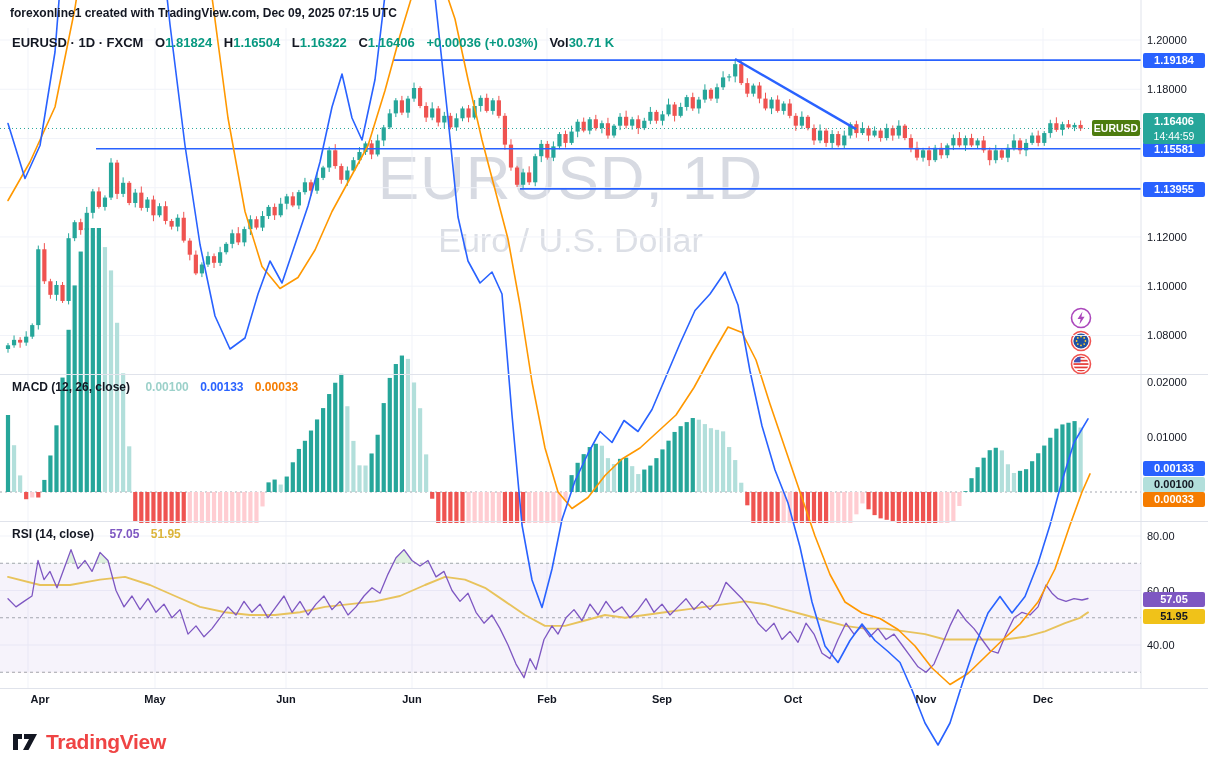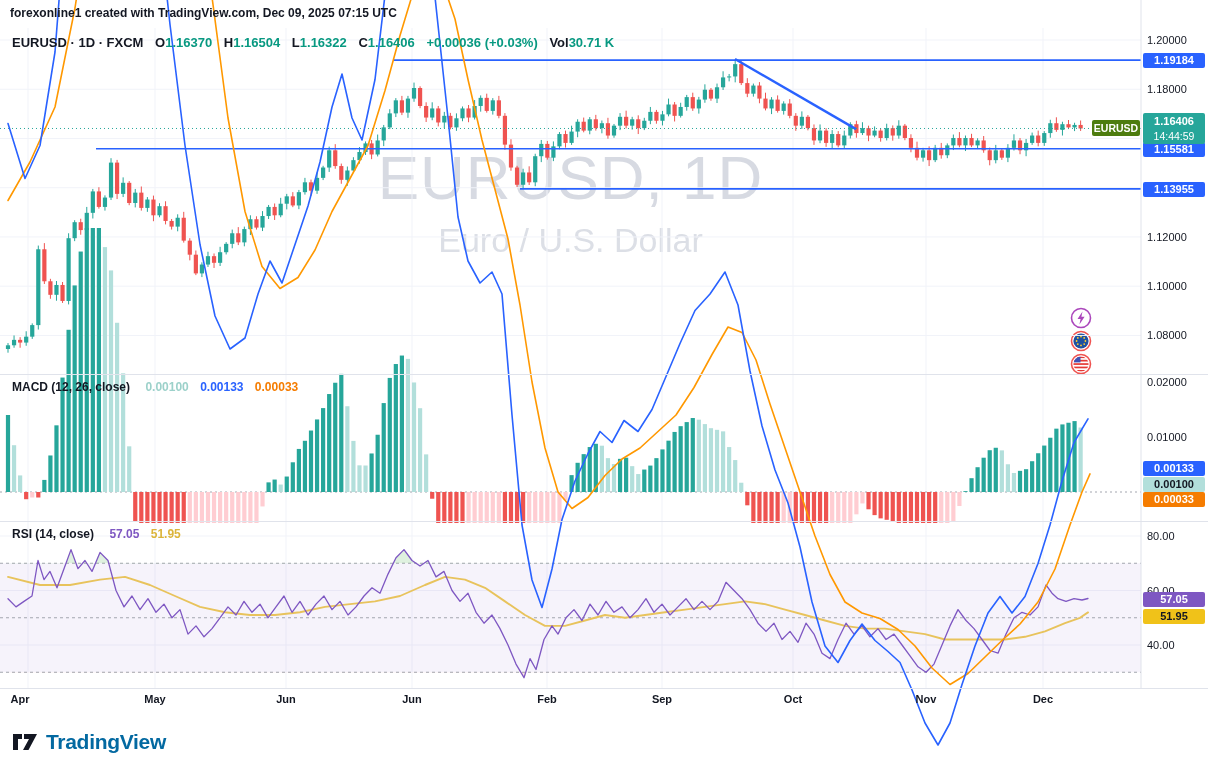--- a/index.html
+++ b/index.html
@@ -31,21 +31,21 @@
   .badge.yellow{background:#f0c219;color:#131722;}
   .sym-badge{position:absolute;left:1092px;width:48px;height:16px;line-height:16px;background:#4d7c0f;
              color:#fff;font-size:10.5px;font-weight:600;text-align:center;border-radius:2px;}
   .price-badge{position:absolute;left:1143px;width:62px;height:31px;background:#26a69a;color:#fff;
                border-radius:2px;text-align:center;}
   .price-badge .p{font-size:11px;font-weight:700;line-height:16px;}
   .price-badge .t{font-size:10.5px;line-height:14px;}
   .month{position:absolute;top:693px;font-size:11px;font-weight:600;color:#131722;transform:translateX(-50%);}
   .evicon{position:absolute;width:22px;height:22px;}
   .footer{position:absolute;left:12px;top:730px;display:flex;align-items:center;gap:8px;z-index:5;}
-  .footer .brand{font-size:21px;font-weight:700;color:#0369a1;letter-spacing:-0.3px;}
+  .footer .brand{font-size:21px;font-weight:700;color:#ef4444;letter-spacing:-0.3px;}
 </style>
 </head>
 <body>
 
 <div class="stage">
 
   <div class="attribution">forexonline1 created with TradingView.com, Dec 09, 2025 07:15 UTC</div>
 
   <div class="watermark">
     <div class="wm1">EURUSD, 1D</div>
@@ -645,21 +645,21 @@
       <g>
         <line x1="0" y1="374.5" x2="1208" y2="374.5" stroke="#e0e3eb" stroke-width="1"></line>
         <line x1="0" y1="521.5" x2="1208" y2="521.5" stroke="#e0e3eb" stroke-width="1"></line>
         <line x1="0" y1="688.5" x2="1208" y2="688.5" stroke="#e0e3eb" stroke-width="1"></line>
         <line x1="1141" y1="0" x2="1141" y2="688.5" stroke="#e0e3eb" stroke-width="1"></line>
       </g>
     </svg>
 
   <div class="sym-legend">
     <span>EURUSD · 1D · FXCM</span>
-    <span class="lab">O</span><span class="val">1.16370</span>
+    <span class="lab">O</span><span class="val">1.81824</span>
     <span class="lab">H</span><span class="val">1.16504</span>
     <span class="lab">L</span><span class="val">1.16322</span>
     <span class="lab">C</span><span class="val">1.16406</span>
     <span class="val" style="margin-left:8px">+0.00036 (+0.03%)</span>
     <span class="lab">Vol</span><span class="val">30.71 K</span>
   </div>
 
   <div class="ind-legend" style="top:380px">
     <span class="t">MACD (12, 26, close)</span>
     <span class="macd-h">0.00100</span>
@@ -690,21 +690,21 @@
       <div class="badge blue" style="top: 460.5px;">0.00133</div>
       <div class="badge pale" style="top: 476.5px;">0.00100</div>
       <div class="badge orange" style="top: 491.5px;">0.00033</div>
       <div class="badge purple" style="top: 591.5px;">57.05</div>
       <div class="badge yellow" style="top: 608.5px;">51.95</div>
       <div class="sym-badge" style="top: 120px;">EURUSD</div>
       <div class="price-badge" style="top: 112.5px;">
         <div class="p">1.16406</div>
         <div class="t">14:44:59</div>
       </div>
-      <div class="month" style="left: 20px; text-align: right;">Apr</div>
+      <div class="month" style="left: 40px; text-align: right;">Apr</div>
       <div class="month" style="left: 155px;">May</div>
       <div class="month" style="left: 286px;">Jun</div>
       <div class="month" style="left: 412px;">Jun</div>
       <div class="month" style="left: 547px;">Feb</div>
       <div class="month" style="left: 662px;">Sep</div>
       <div class="month" style="left: 793px;">Oct</div>
       <div class="month" style="left: 926px;">Nov</div>
       <div class="month" style="left: 1043px;">Dec</div>
     </div>
 

